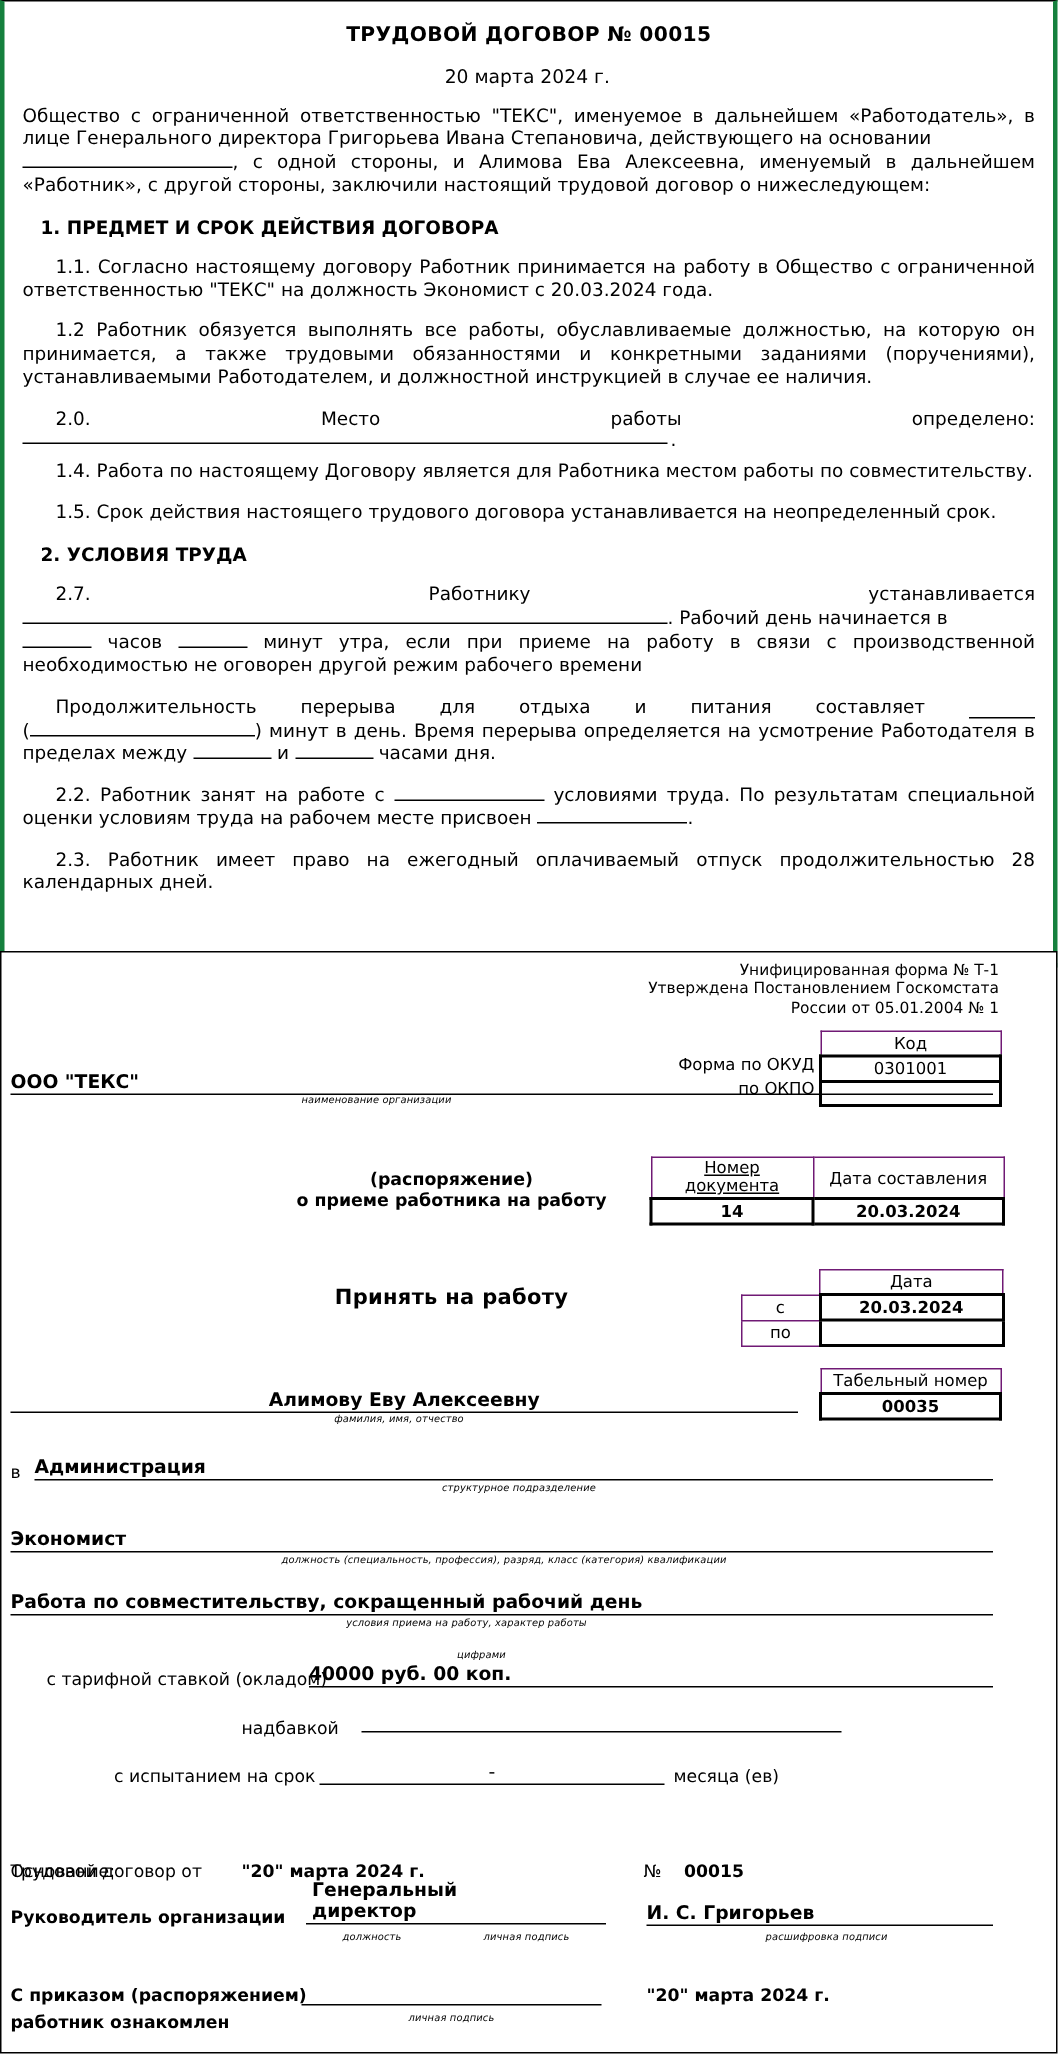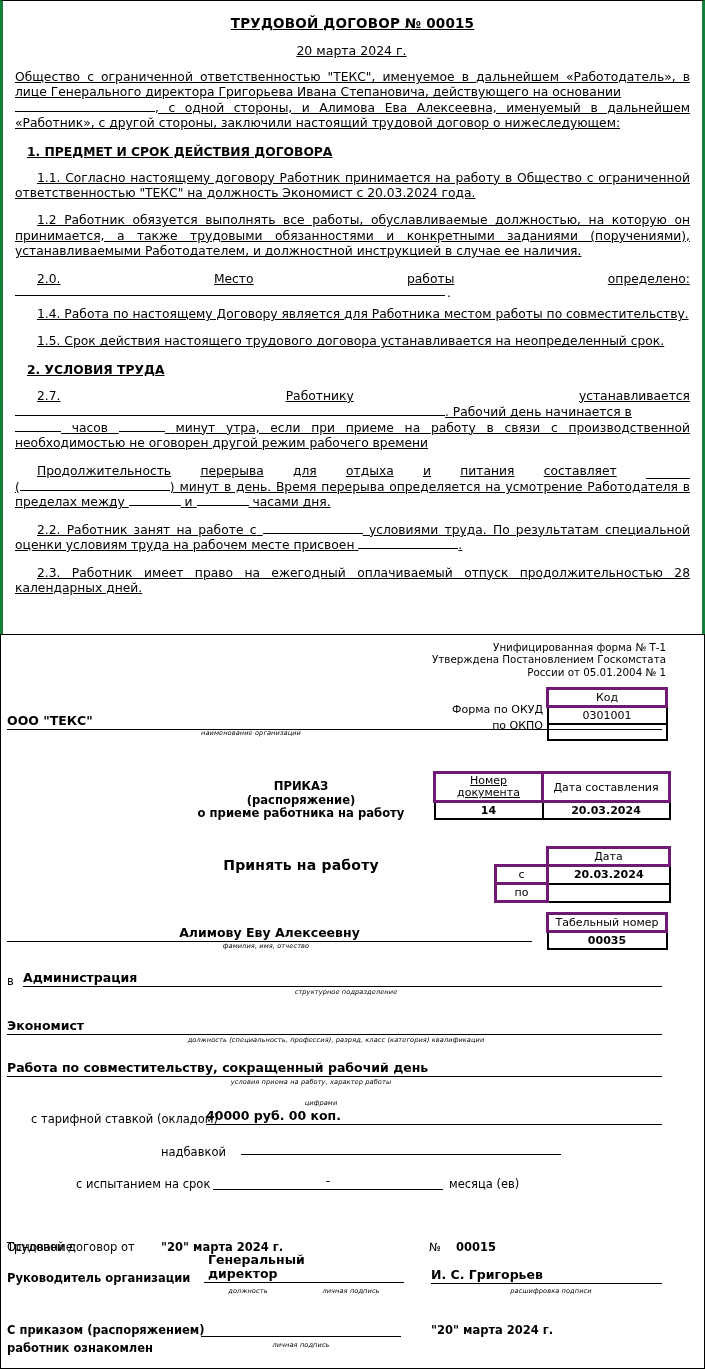--- a/index.html
+++ b/index.html
@@ -17,21 +17,20 @@
 
   
   #page-contract {
     position: absolute;
     left: 0; top: 0;
     width: 705px; height: 645px;
     border: 3px solid #15803d;
     border-top: 1px solid #000;
     background: #fff;
     padding: 10px 12px 0 12px;
-    text-decoration: underline;
   }
   .doc-title {
     text-align: center;
     font-weight: bold;
     font-size: 13.5px;
     letter-spacing: .2px;
     margin: 4px 0 0 0;
   }
   .doc-date {
     text-align: center;
@@ -73,21 +72,21 @@
     right: 38px; top: 6px;
     text-align: right;
     font-size: 10.3px;
     line-height: 12.4px;
     font-family: "DejaVu Sans", sans-serif;
   }
 
   
   .tbl { position: absolute; border-collapse: collapse; }
   .tbl td, .tbl th {
-    border: 3px solid #701a75;
+    border: 1px solid #701a75;
     text-align: center;
     font-weight: normal;
     font-size: 11px;
     padding: 1px 2px;
     font-family: "DejaVu Sans", sans-serif;
   }
   .tbl td.val { font-weight: bold; border: 2px solid #000; }
   .tbl td.valplain { border: 2px solid #000; }
 
   .lbl-right {
@@ -262,21 +261,20 @@
     <tr>
       <td class="valplain" style="height:16px;"></td>
     </tr>
   </tbody>
     </table>
 
   <div class="org-name">ООО "ТЕКС"</div>
   <div class="cap" style="left:120px; top:94px; width:260px;">наименование организации</div>
 
   <div class="order-title">
-    <div>ПРИКАЗ</div>
     <div>(распоряжение)</div>
     <div>о приеме работника на работу</div>
   </div>
 
   <table class="tbl" style="left:432px; top:136px;">
     <tbody>
         <tr>
       <td style="width:108px;height:26px;line-height:12px;text-decoration:underline;">
         <span>Номер</span><br>
         <span>документа</span>

